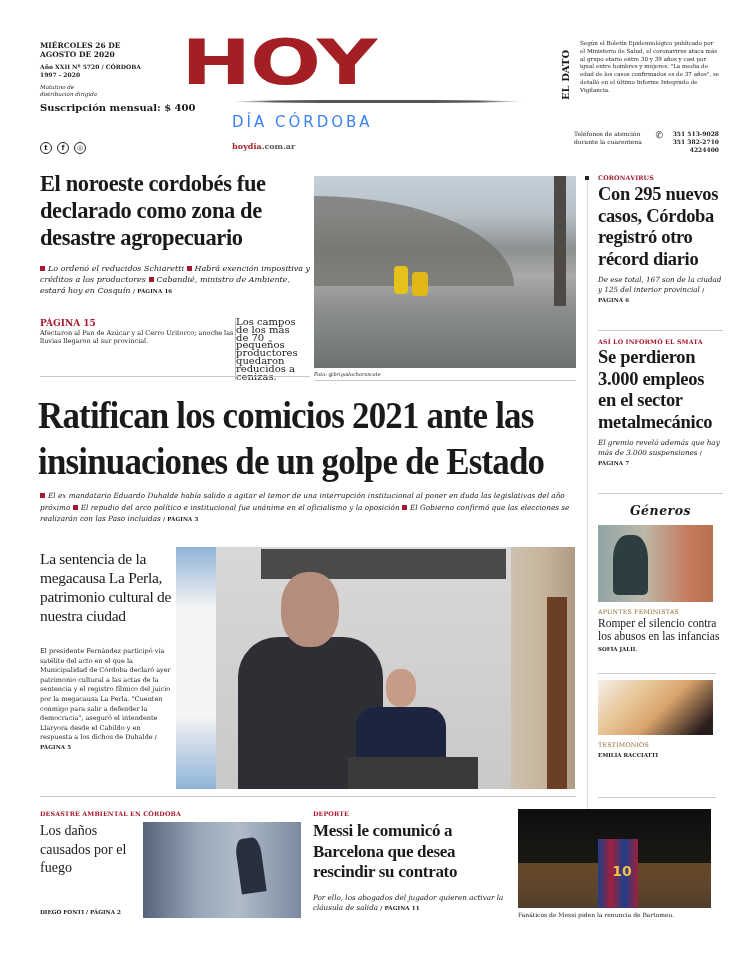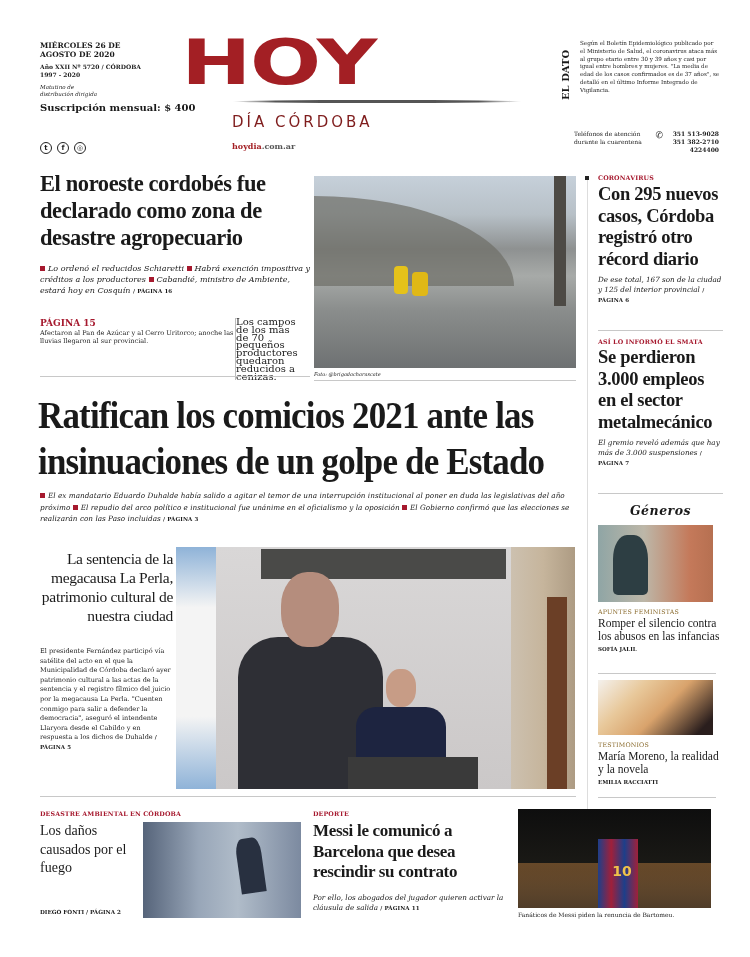--- a/index.html
+++ b/index.html
@@ -16,21 +16,21 @@
 #mh-left .year{font-weight:bold;font-size:6px;line-height:8px;margin-top:4px}
 #mh-left .mat{font-style:italic;font-size:5.5px;line-height:7px;margin-top:5px}
 #mh-left .sub{font-weight:bold;font-size:10px;margin-top:4px}
 #social{left:40px;top:142px;display:flex;gap:5px}
 .soc{width:12px;height:12px;border:1.2px solid #222;border-radius:50%;font-size:7px;line-height:10px;text-align:center;font-weight:bold;font-family:"DejaVu Sans",sans-serif}
 
 
 #logo{left:232px;top:36px;width:290px;text-align:left}
 #logo .hoy{font-family:"DejaVu Sans",sans-serif;font-weight:bold;font-size:62px;line-height:54px;color:#a31f24;letter-spacing:-1px;transform:scaleX(1.35);transform-origin:center}
 #logo .swoosh{height:3px;margin:10px 0 0 0;background:linear-gradient(90deg,rgba(80,80,80,0),#555 15%,#555 85%,rgba(80,80,80,0));border-radius:50%}
-#logo .dia{font-family:"DejaVu Sans",sans-serif;font-size:15px;letter-spacing:3px;color:#7f1d1d;margin-top:10px}
+#logo .dia{font-family:"DejaVu Sans",sans-serif;font-size:15px;letter-spacing:3px;color:#3b82f6;margin-top:10px}
 #logo .url{font-size:8px;font-weight:bold;margin-top:10px;color:#555}
 #logo .url b{color:#a31f24}
 
 
 #dato-label{left:560px;top:42px;width:12px;height:60px}
 #dato-label span{display:block;transform:rotate(-90deg);transform-origin:left top;position:absolute;left:0;top:58px;font-weight:bold;font-size:10px;white-space:nowrap;font-family:"DejaVu Serif",serif}
 #dato-text{left:580px;top:40px;width:140px;font-size:5.6px;line-height:7.8px}
 #phones{left:574px;top:130px;width:145px;font-size:6px;line-height:8px;display:flex;justify-content:space-between}
 #phones .nums{text-align:right;font-weight:bold}
 
@@ -62,21 +62,21 @@
 #covid .d{font-style:italic;font-size:7.2px;line-height:10px;margin-top:5px}
 #smata{left:598px;top:338px;width:128px}
 #smata .h{font-family:"Liberation Serif",serif;font-weight:bold;font-size:18.5px;line-height:21.5px;margin-top:2px;letter-spacing:-0.3px}
 #smata .d{font-style:italic;font-size:7.2px;line-height:10px;margin-top:5px}
 
 
 #main-title{left:38px;top:392px;width:545px;font-family:"Liberation Serif",serif;font-weight:bold;font-size:38px;line-height:46px;letter-spacing:-0.9px;transform:scaleX(0.92);transform-origin:left top;white-space:nowrap}
 #main-deck{left:40px;top:490px;width:535px;font-style:italic;font-size:7.3px;line-height:11.5px}
 
 
-#perla-title{left:40px;top:549px;width:133px;text-align:right;font-family:"Liberation Serif",serif;font-size:15.5px;line-height:19px;letter-spacing:-0.3px}
+#perla-title{left:40px;top:549px;width:133px;text-align:left;font-family:"Liberation Serif",serif;font-size:15.5px;line-height:19px;letter-spacing:-0.3px}
 #perla-body{left:40px;top:647px;width:133px;font-size:6.5px;line-height:9.6px}
 #photo-acto{left:176px;top:547px;width:399px;height:242px;background:linear-gradient(90deg,#dfe3ea 0%,#e9e6e2 40%,#d8d5d2 70%,#c6b59c 92%,#ad9b83 100%)}
 #photo-acto .screen{position:absolute;left:40px;top:0;width:295px;height:242px;background:linear-gradient(180deg,#d9d7d7,#cbc8c8)}
 #photo-acto .frame{position:absolute;left:45px;top:2px;width:245px;height:30px;background:#4a4a48}
 #photo-acto .alberto{position:absolute;left:62px;top:90px;width:145px;height:152px;background:#2e2f35;border-radius:40px 40px 0 0}
 #photo-acto .face1{position:absolute;left:105px;top:25px;width:58px;height:75px;background:#b58d7d;border-radius:45%}
 #photo-acto .flag{position:absolute;left:0;top:0;width:40px;height:242px;background:linear-gradient(180deg,#8fb3d8 0,#f4f4f4 25%,#f4f4f4 70%,#8fb3d8 100%)}
 #photo-acto .speaker{position:absolute;left:180px;top:160px;width:90px;height:82px;background:#1d2440;border-radius:20px 20px 0 0}
 #photo-acto .face2{position:absolute;left:210px;top:122px;width:30px;height:38px;background:#c79c86;border-radius:45%}
 #photo-acto .podium{position:absolute;left:172px;top:210px;width:130px;height:32px;background:#3a3a3a}
@@ -225,21 +225,20 @@
   </div>
 <div id="gen1" class="abs">
   <div class="gen-kick">APUNTES FEMINISTAS</div>
   <div class="h">Romper el silencio contra los abusos en las infancias</div>
   <div class="byline">SOFÍA JALIL</div>
 </div>
 <div class="hr" style="left:598px;top:673px;width:118px"></div>
 <div id="gen-img2" class="photo"></div>
 <div id="gen2" class="abs">
   <div class="gen-kick">TESTIMONIOS</div>
-  <div class="h">María Moreno, la realidad y la novela</div>
   <div class="byline">EMILIA RACCIATTI</div>
 </div>
 <div class="hr" style="left:598px;top:797px;width:118px"></div>
 
 <div id="danos-kick" class="abs kick">DESASTRE AMBIENTAL EN CÓRDOBA</div>
 <div id="danos-title" class="abs">Los daños causados por el fuego</div>
 <div id="danos-by" class="abs">DIEGO FONTI / PÁGINA 2</div>
 <div id="photo-humo" class="photo">
     <div class="fig"></div>
   </div>

